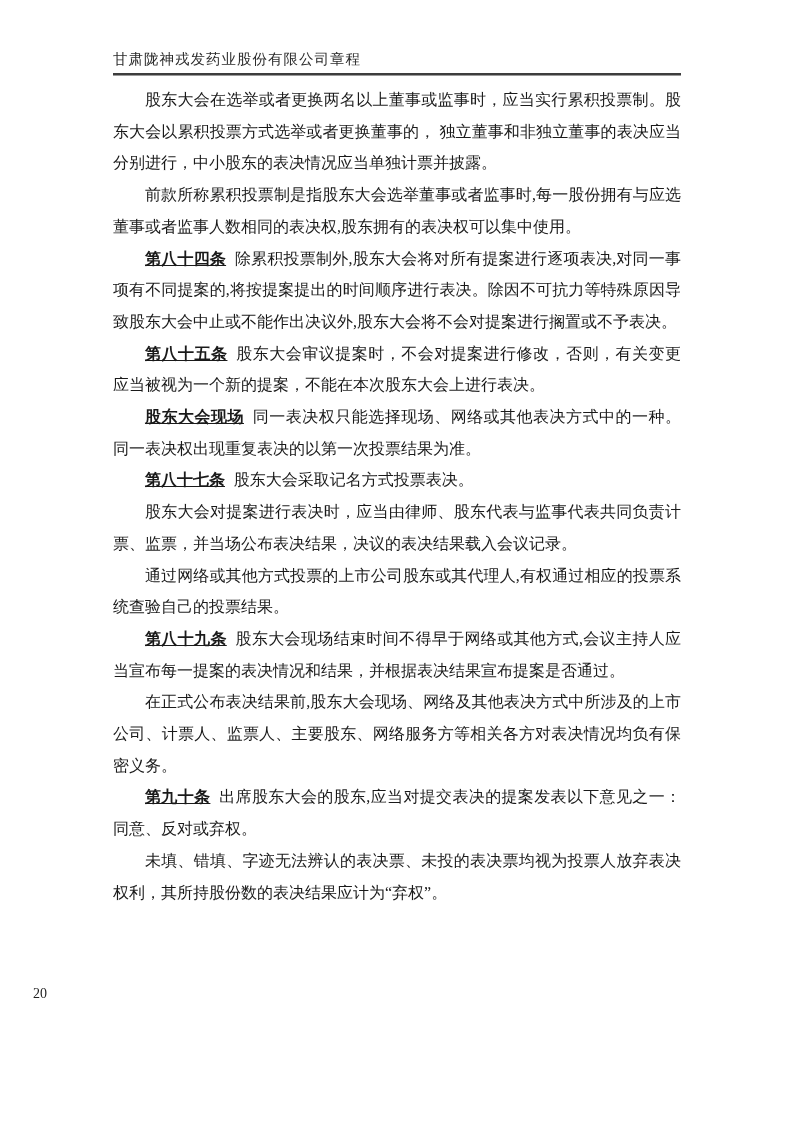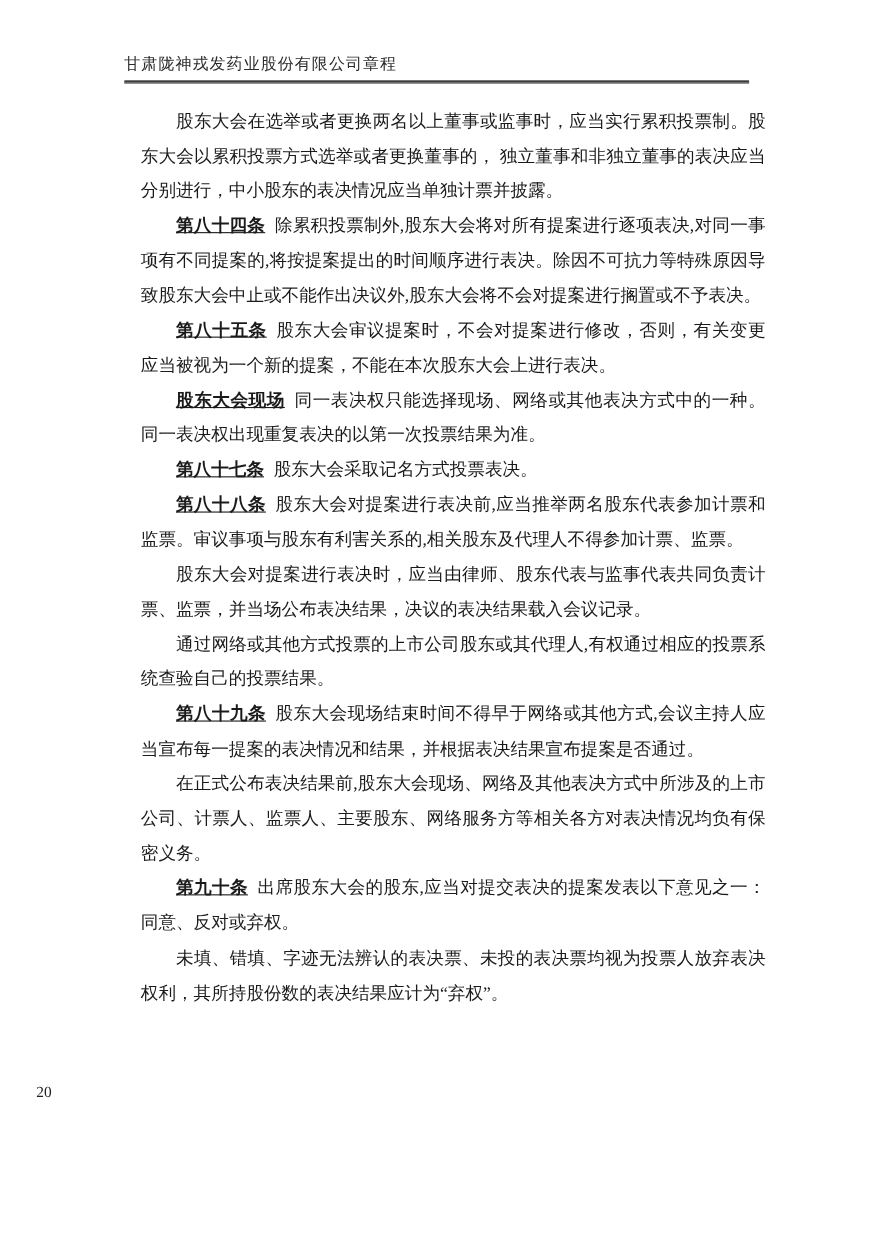--- a/index.html
+++ b/index.html
@@ -30,23 +30,22 @@
   .header-rule {
     margin-top: 5px;
     height: 2px;
     background: #3d3d3d;
     border-bottom: 1px solid #9a9a9a;
   }
   .content {
     position: absolute;
     left: 113px;
     width: 568px;
-    top: 95px;
+    top: 84px;
     color: #1a1a1a;
-    margin-left: 15px;
   }
   .para {
     margin: 0;
     font-size: 16px;
     line-height: 31.7px;
     text-align: justify;
     text-justify: inter-ideograph;
     text-indent: 2em;
     word-break: break-all;
   }
@@ -75,25 +74,25 @@
 
 <div class="page">
 
   <div class="header">
     <div class="header-title">甘肃陇神戎发药业股份有限公司章程</div>
     <div class="header-rule"></div>
   </div>
 
   <div class="content">
     <p class="para"><span class="term"></span><span>股东大会在选举或者更换两名以上董事或监事时，应当实行累积投票制。股东大会以累积投票方式选举或者更换董事的， 独立董事和非独立董事的表决应当分别进行，中小股东的表决情况应当单独计票并披露。</span></p>
+    <p class="para"><span class="term"></span><span>前款所称累积投票制是指股东大会选举董事或者监事时,每一股份拥有与应选董事或者监事人数相同的表决权,股东拥有的表决权可以集中使用。</span></p>
     <p class="para"><span class="term">第八十四条</span><span>除累积投票制外,股东大会将对所有提案进行逐项表决,对同一事项有不同提案的,将按提案提出的时间顺序进行表决。除因不可抗力等特殊原因导致股东大会中止或不能作出决议外,股东大会将不会对提案进行搁置或不予表决。</span></p>
     <p class="para"><span class="term">第八十五条</span><span>股东大会审议提案时，不会对提案进行修改，否则，有关变更应当被视为一个新的提案，不能在本次股东大会上进行表决。</span></p>
     <p class="para"><span class="term">股东大会现场</span><span>同一表决权只能选择现场、网络或其他表决方式中的一种。同一表决权出现重复表决的以第一次投票结果为准。</span></p>
     <p class="para"><span class="term">第八十七条</span><span>股东大会采取记名方式投票表决。</span></p>
-    <p class="para"><span class="term">第八十八条</span><span>股东大会对提案进行表决前,应当推举两名股东代表参加计票和监票。审议事项与股东有利害关系的,相关股东及代理人不得参加计票、监票。</span></p>
     <p class="para"><span class="term"></span><span>股东大会对提案进行表决时，应当由律师、股东代表与监事代表共同负责计票、监票，并当场公布表决结果，决议的表决结果载入会议记录。</span></p>
     <p class="para"><span class="term"></span><span>通过网络或其他方式投票的上市公司股东或其代理人,有权通过相应的投票系统查验自己的投票结果。</span></p>
     <p class="para"><span class="term">第八十九条</span><span>股东大会现场结束时间不得早于网络或其他方式,会议主持人应当宣布每一提案的表决情况和结果，并根据表决结果宣布提案是否通过。</span></p>
     <p class="para"><span class="term"></span><span>在正式公布表决结果前,股东大会现场、网络及其他表决方式中所涉及的上市公司、计票人、监票人、主要股东、网络服务方等相关各方对表决情况均负有保密义务。</span></p>
     <p class="para"><span class="term">第九十条</span><span>出席股东大会的股东,应当对提交表决的提案发表以下意见之一：同意、反对或弃权。</span></p>
     <p class="para"><span class="term"></span><span>未填、错填、字迹无法辨认的表决票、未投的表决票均视为投票人放弃表决权利，其所持股份数的表决结果应计为“弃权”。</span></p>
   </div>
 
   <div class="footer">
     <span class="page-number">20</span>

